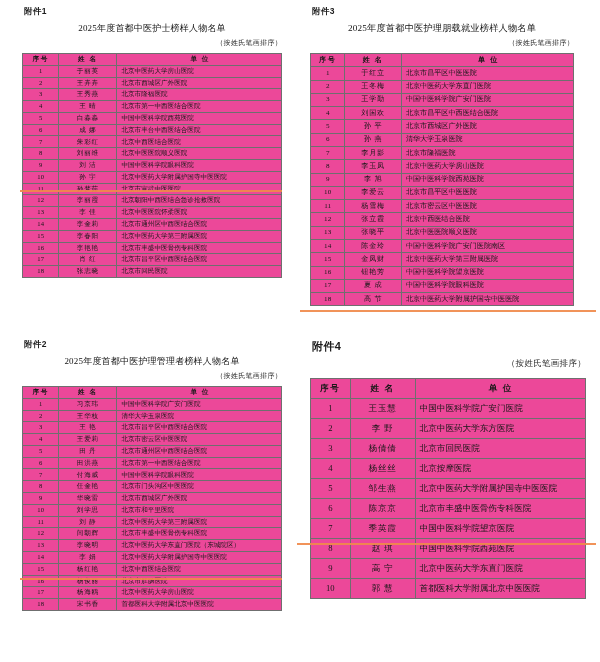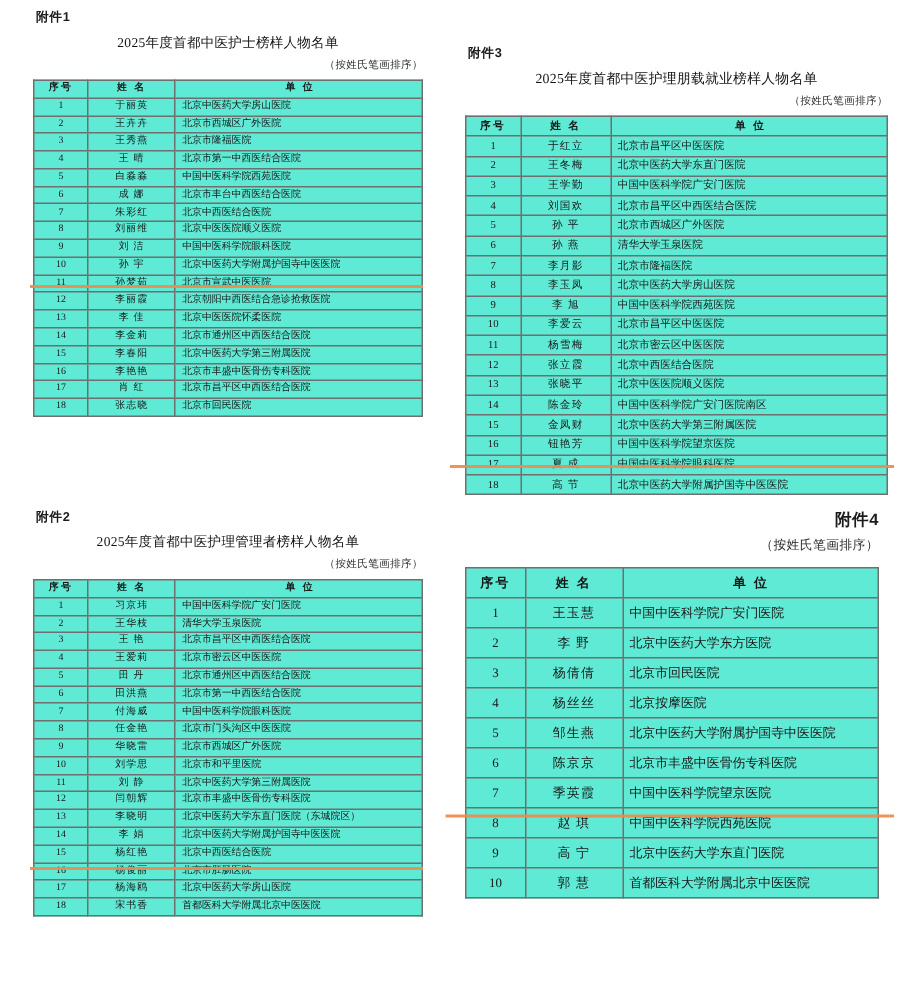--- a/index.html
+++ b/index.html
@@ -23,32 +23,32 @@
     grid-template-columns: 300px 300px;
     grid-template-rows: 331px 331px;
   }
   .panel {
     position: relative;
     box-sizing: border-box;
     overflow: hidden;
   }
   .panel-1 { padding: 6px 18px 0 22px; }
   .panel-2 { padding: 8px 18px 0 22px; }
-  .panel-3 { padding: 6px 8px 0 10px; margin-top: 24px; }
+  .panel-3 { padding: 6px 26px 0 10px; }
   .panel-4 { padding: 8px 14px 0 10px; }
 
   .attach-label {
     font-family: "Liberation Sans", "DejaVu Sans", sans-serif;
     font-weight: bold;
     font-size: 8.5px;
     letter-spacing: .4px;
     color: #1c1c1c;
     margin: 0 0 4px 2px;
   }
-  .panel-4 .attach-label { font-size: 11px; text-align: right; }
+  .panel-4 .attach-label { font-size: 11px; }
 
   .doc-title {
     text-align: center;
     font-weight: normal;
     font-size: 9px;
     letter-spacing: .2px;
     color: #141414;
     margin: 0 0 3px 0;
     white-space: nowrap;
   }
@@ -61,21 +61,21 @@
     color: #2a2a2a;
     margin: 0 0 5px 0;
     letter-spacing: .3px;
   }
   .panel-4 .doc-subtitle { font-size: 8.5px; margin-bottom: 8px; }
 
   table.roster {
     border-collapse: collapse;
     width: 100%;
     table-layout: fixed;
-    background: #5eead4;
+    background: #ec4899;
   }
   table.roster th,
   table.roster td {
     border: 1px solid #6f6f6f;
     font-size: 6.6px;
     line-height: 1;
     padding: 2.1px 2px;
     color: #181818;
     white-space: nowrap;
     overflow: hidden;

